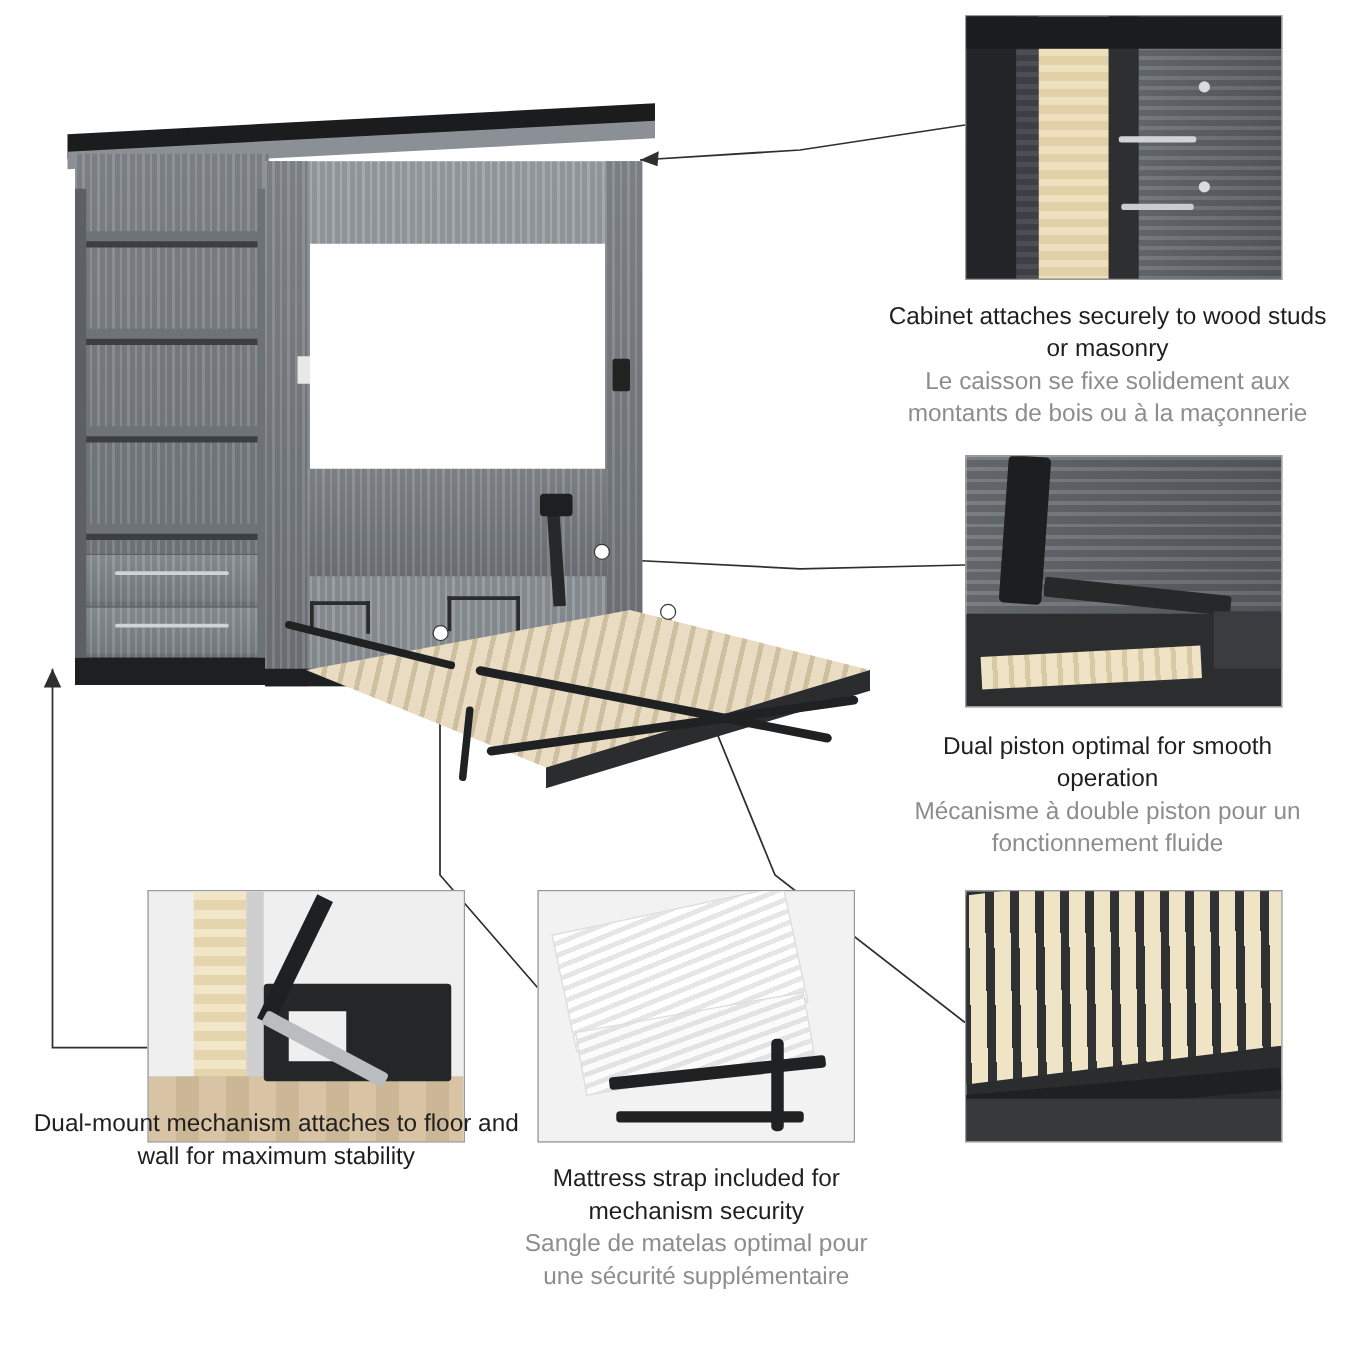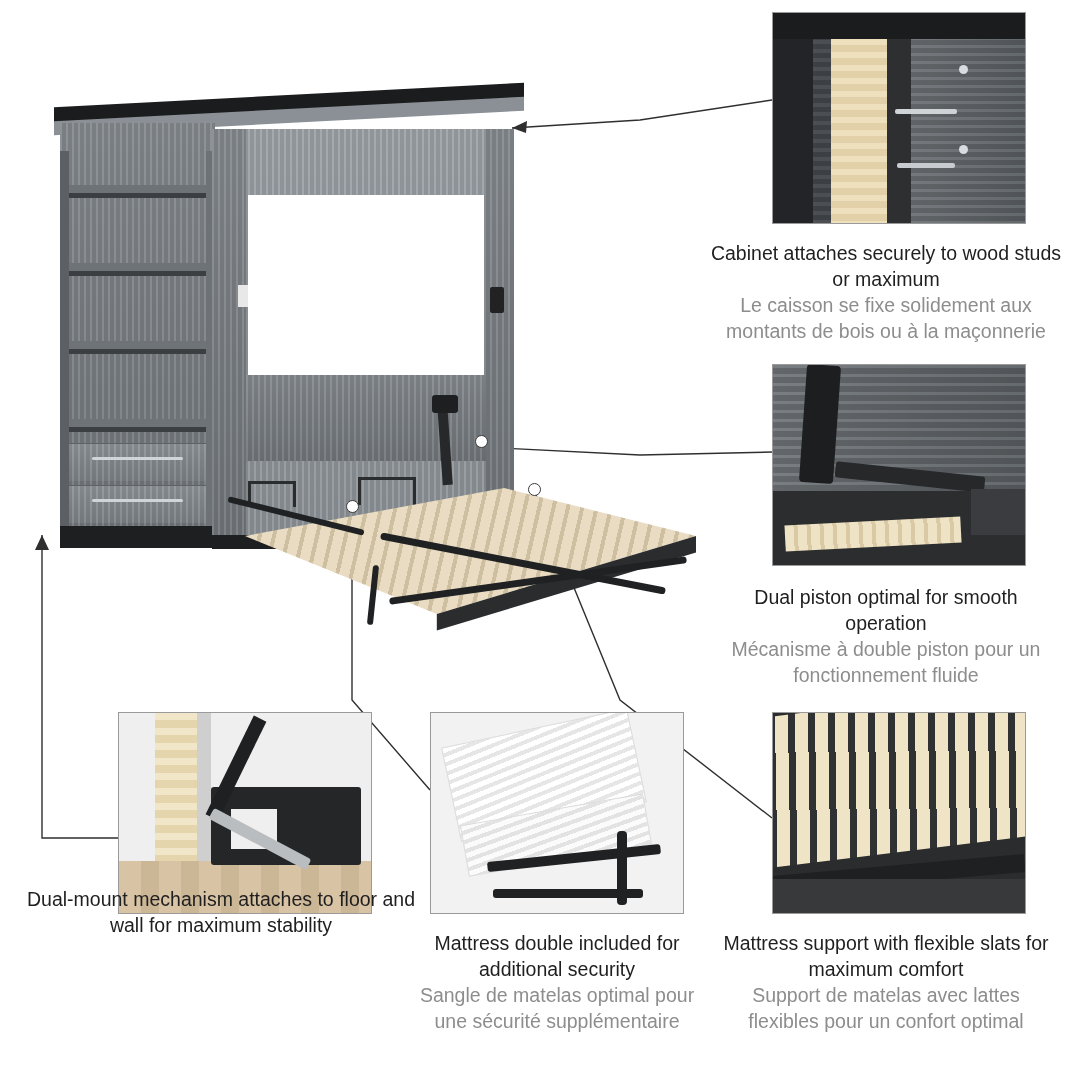--- a/index.html
+++ b/index.html
@@ -181,21 +181,21 @@
         repeating-linear-gradient(180deg,rgba(255,255,255,.05) 0 3px,rgba(0,0,0,.12) 3px 8px),
         linear-gradient(90deg,#6d7276,#5b6064)"></div>
     <div style="position:absolute;left:0;top:0;width:100%;height:26px;background:#1b1c1e"></div>
     <div style="position:absolute;left:122px;top:96px;width:62px;height:5px;background:#cfd3d6;border-radius:2px"></div>
     <div style="position:absolute;left:124px;top:150px;width:58px;height:5px;background:#c8ccd0;border-radius:2px"></div>
     <div style="position:absolute;left:186px;top:52px;width:9px;height:9px;border-radius:50%;background:#d9dcdf"></div>
     <div style="position:absolute;left:186px;top:132px;width:9px;height:9px;border-radius:50%;background:#d9dcdf"></div>
   </div>
 
   <div class="caption" style="left:700px;top:240px;width:372px">
-    <div class="en">Cabinet attaches securely to wood studs or maximum</div>
+    <div class="en">Cabinet attaches securely to wood studs or masonry</div>
     <div class="fr">Le caisson se fixe solidement aux montants de bois ou à la maçonnerie</div>
   </div>
 
   <div class="photo" style="left:772px;top:364px;width:254px;height:202px">
     <div style="position:absolute;inset:0;background:
         repeating-linear-gradient(180deg,rgba(255,255,255,.05) 0 3px,rgba(0,0,0,.14) 3px 9px),
         linear-gradient(90deg,#72777b,#5d6266)"></div>
     <div style="position:absolute;left:30px;top:0;width:34px;height:118px;background:#1d1e20;transform:rotate(4deg);border-radius:4px"></div>
     <div style="position:absolute;left:62px;top:104px;width:150px;height:16px;background:#26282a;transform:rotate(6deg);border-radius:3px"></div>
     <div style="position:absolute;left:0;bottom:0;width:100%;height:74px;background:#2b2d2f"></div>
@@ -231,30 +231,26 @@
     <div style="position:absolute;left:18px;top:14px;width:190px;height:96px;background:
         repeating-linear-gradient(170deg,#ffffff 0 5px,#e6e6e6 5px 9px);transform:rotate(-12deg);border:1px solid #dcdcdc"></div>
     <div style="position:absolute;left:32px;top:96px;width:186px;height:52px;background:
         repeating-linear-gradient(170deg,#fbfbfb 0 5px,#e3e3e3 5px 9px);transform:rotate(-10deg);border:1px solid #dcdcdc"></div>
     <div style="position:absolute;left:56px;top:140px;width:174px;height:10px;background:#1f2123;transform:rotate(-6deg);border-radius:3px"></div>
     <div style="position:absolute;left:186px;top:118px;width:10px;height:74px;background:#1f2123;border-radius:4px"></div>
     <div style="position:absolute;left:62px;top:176px;width:150px;height:9px;background:#1f2123;border-radius:3px"></div>
   </div>
 
   <div class="caption" style="left:412px;top:930px;width:290px">
-    <div class="en">Mattress double included for additional security</div>
+    <div class="en">Mattress strap included for mechanism security</div>
     <div class="fr">Sangle de matelas optimal pour une sécurité supplémentaire</div>
   </div>
 
   <div class="photo" style="left:772px;top:712px;width:254px;height:202px">
     <div style="position:absolute;inset:0;background:#2a2c2e"></div>
     <div style="position:absolute;left:-10px;top:-12px;width:280px;height:150px;background:
         repeating-linear-gradient(96deg,#f0e4c6 0 13px,#2f3133 13px 20px);transform:rotate(-7deg)"></div>
     <div style="position:absolute;left:0;bottom:30px;width:100%;height:18px;background:#1e2022;transform:rotate(-5deg)"></div>
     <div style="position:absolute;left:0;bottom:0;width:100%;height:34px;background:#37393b"></div>
   </div>
 
-  <div class="caption" style="left:722px;top:930px;width:328px">
-    <div class="en">Mattress support with flexible slats for maximum comfort</div>
-    <div class="fr">Support de matelas avec lattes flexibles pour un confort optimal</div>
-  </div>
 
 </div>
 
 </body></html>

